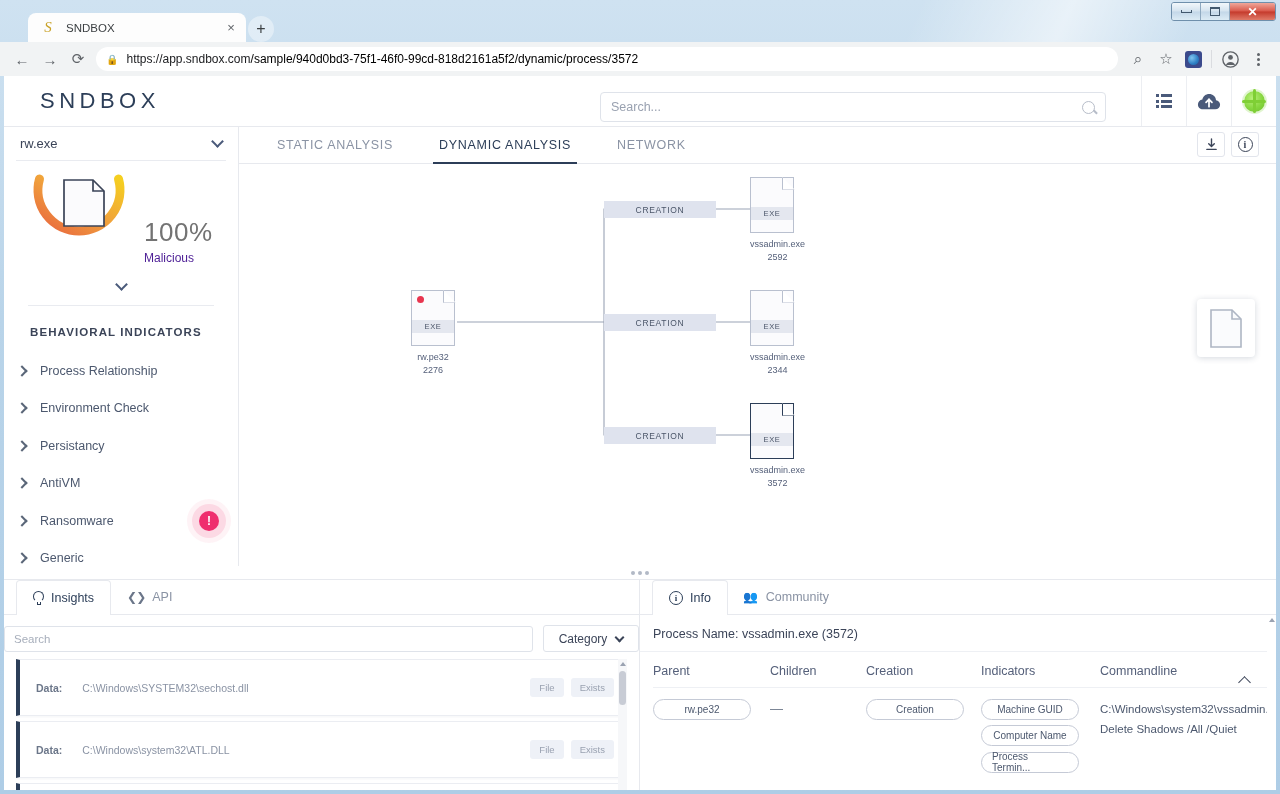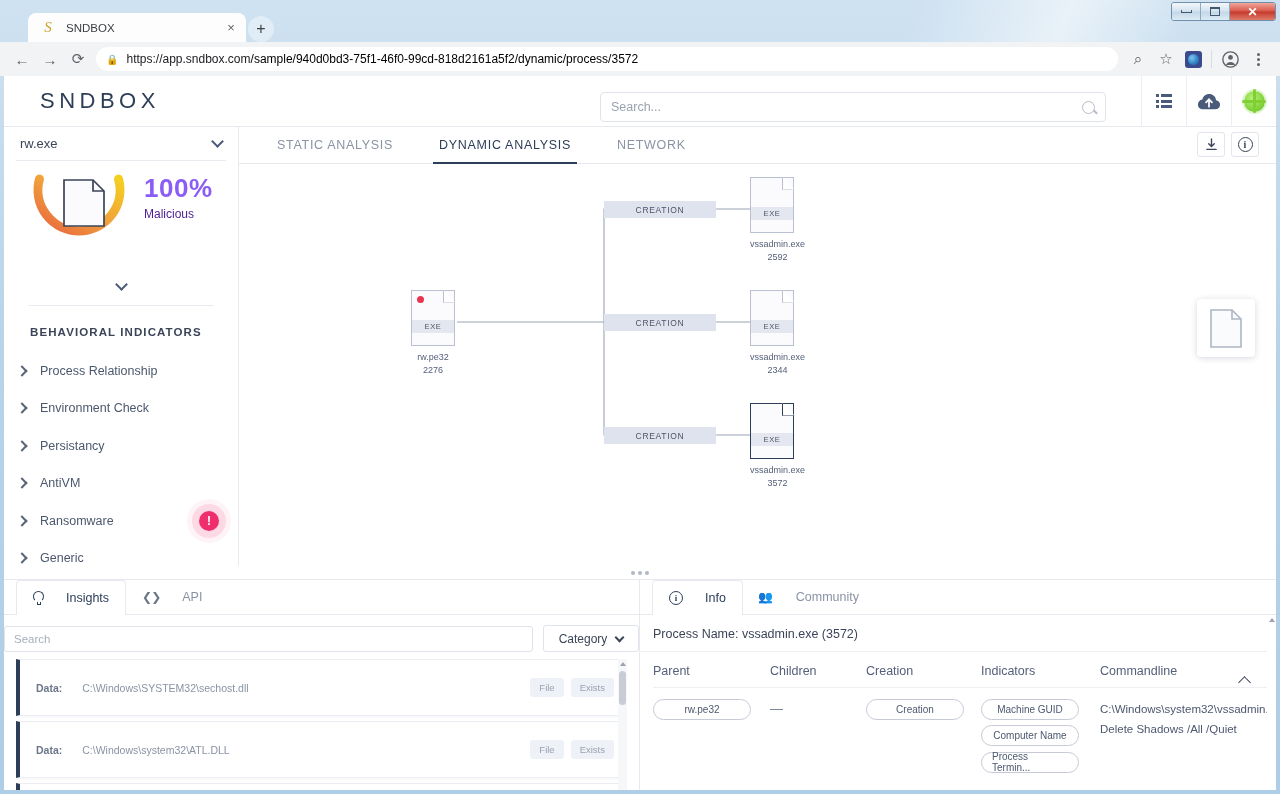--- a/index.html
+++ b/index.html
@@ -150,21 +150,21 @@
   #file-select {
     height: 34px; margin: 0 12px; border-bottom: 1px solid #e9ebf0;
     display: flex; align-items: center; justify-content: space-between;
     font-size: 13px; color: #3b4458; padding: 0 4px;
   }
   .chev-d { width: 9px; height: 9px; border-right: 2px solid #4a5a7a; border-bottom: 2px solid #4a5a7a;
     transform: rotate(45deg); margin-bottom: 4px; }
   #verdict { height: 110px; position: relative; }
   #donut { position: absolute; left: 21px; top: -22px; width: 108px; height: 108px; }
   #verdict-text { position: absolute; left: 140px; top: 12px; }
-  #verdict-pct { font-size: 26px; color: #8b5cf6; font-weight: 700; letter-spacing: .5px; }
+  #verdict-pct { font-size: 26px; color: #737373; font-weight: 400; letter-spacing: .5px; margin-top: 44px; }
   #verdict-label { font-size: 12px; color: #4c1d95; margin-top: 3px; }
   #expand-row { height: 30px; display: flex; align-items: center; justify-content: center; }
   #sb-divider { margin: 4px 24px 0; border-top: 1px solid #e9ebf0; }
   #bi-title {
     margin: 20px 0 0 26px; font-size: 11.5px; letter-spacing: 1.1px;
     color: #3b4458; font-weight: bold;
   }
   .bi-item {
     display: flex; align-items: center; height: 37.5px; padding-left: 36px;
     font-size: 12.5px; color: #4c586e; position: relative;
@@ -244,21 +244,21 @@
   }
   #drag-handle i { width: 4px; height: 4px; border-radius: 50%; background: #b2b9c6; display: block; }
 
   
   #bottom { display: flex; height: 226px; border-top: 1px solid #e7e9ee; }
   .bpanel { position: relative; overflow: hidden; }
   #left-panel { width: 636px; flex: 0 0 636px; border-right: 1px solid #e7e9ee; }
   #right-panel { flex: 1; }
   .ptabs { height: 35px; display: flex; align-items: stretch; border-bottom: 1px solid #e7e9ee; padding-left: 12px; }
   .ptab {
-    display: flex; align-items: center; gap: 22px; padding: 0 16px;
+    display: flex; align-items: center; gap: 7px; padding: 0 16px;
     font-size: 12.5px; color: #8a93a4; position: relative;
   }
   .ptab.active { color: #2c3e58; background: #fff; border: 1px solid #e7e9ee; border-bottom: none;
     border-radius: 4px 4px 0 0; margin-bottom: -1px; }
   .bulb { width: 11px; height: 14px; position: relative; }
   .bulb .g { position: absolute; top: 0; left: 0; width: 11px; height: 11px;
     border: 1.5px solid #2c3e58; border-radius: 50%; border-bottom-color: transparent; }
   .bulb .b { position: absolute; bottom: 0; left: 3.5px; width: 4px; height: 3px;
     border-left: 1.5px solid #2c3e58; border-right: 1.5px solid #2c3e58; border-bottom: 1.5px solid #2c3e58; }
   .code-ic { font-size: 12px; color: #6b7689; letter-spacing: -1px; }

